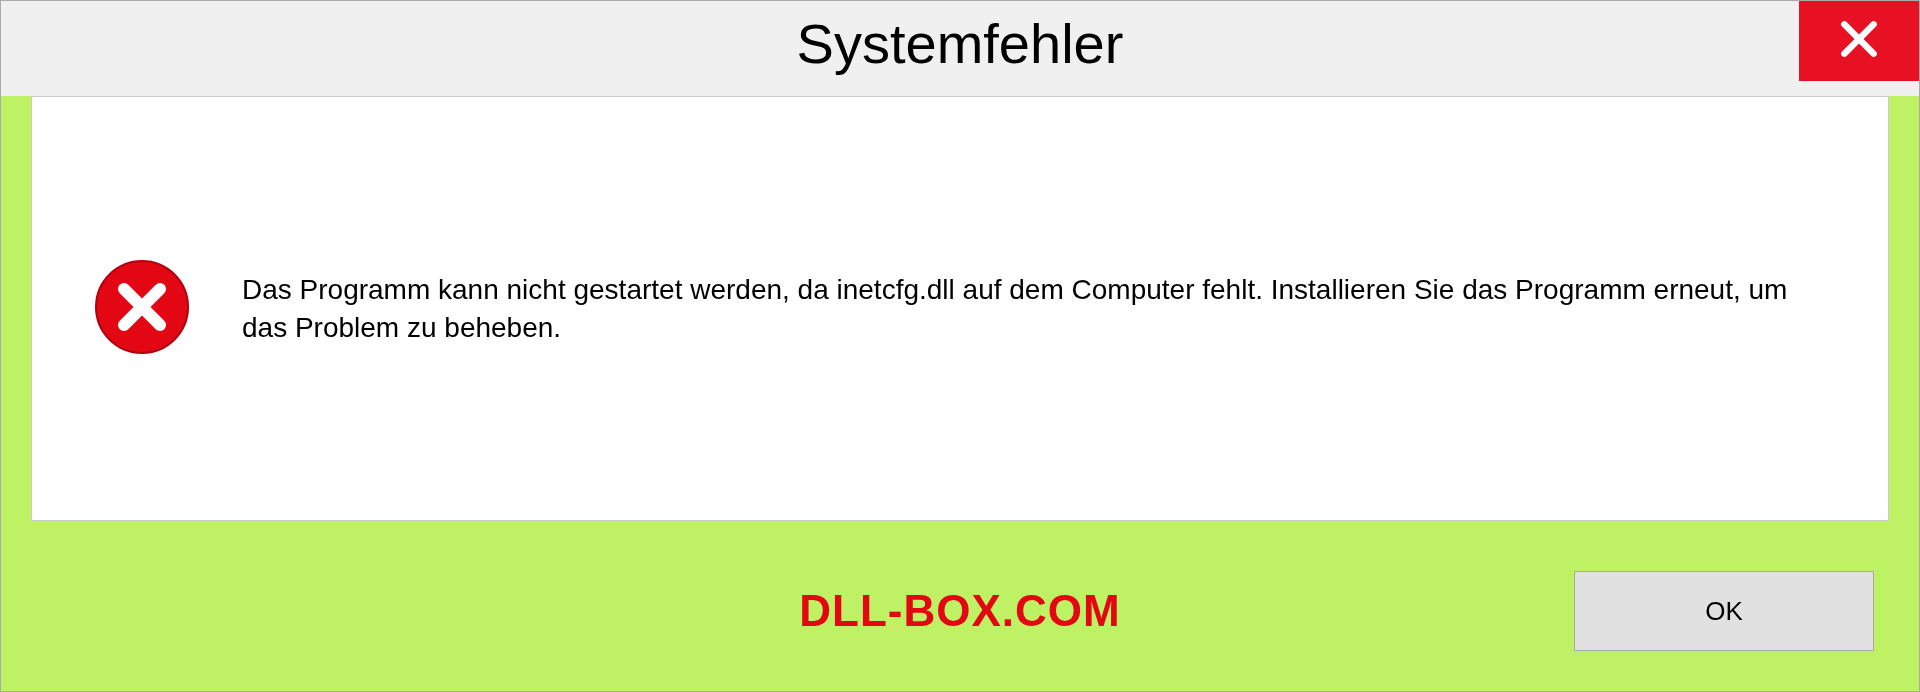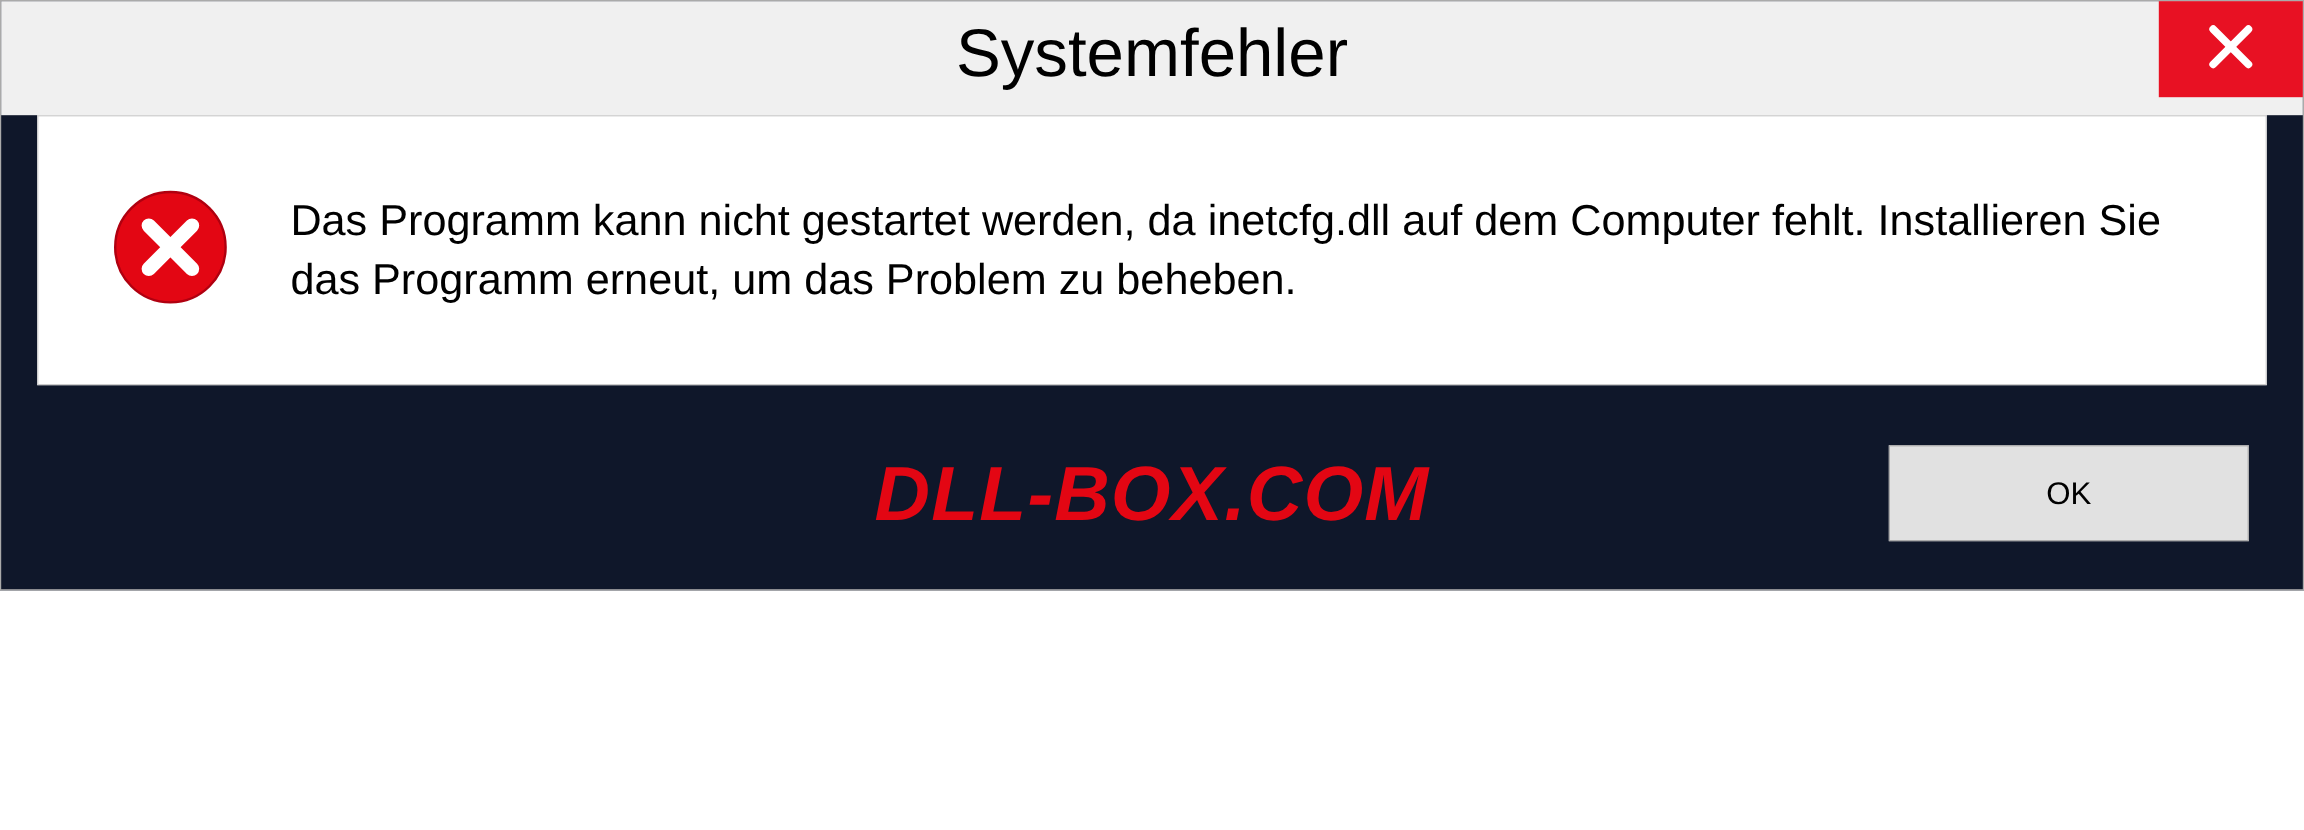--- a/index.html
+++ b/index.html
@@ -9,22 +9,22 @@
     }
     body {
       font-family: "Segoe UI", Tahoma, Arial, sans-serif;
       background: #fff;
       width: 1920px;
       height: 692px;
       overflow: hidden;
     }
     .dialog {
       width: 1920px;
-      height: 492px;
-      background: #0f172a;
+      height: 692px;
+      background: #bef264;
       border: 1px solid #aaa;
       display: flex;
       flex-direction: column;
     }
     .titlebar {
       height: 95px;
       display: flex;
       align-items: flex-start;
       justify-content: center;
       position: relative;
@@ -63,43 +63,42 @@
     }
     .error-icon {
       flex-shrink: 0;
       margin-right: 50px;
     }
     .error-icon svg {
       width: 100px;
       height: 100px;
     }
     .message {
-      font-size: 36px;
+      font-size: 28px;
       line-height: 1.35;
       color: #000;
       font-weight: 400;
     }
     .footer {
       height: 140px;
       display: flex;
       align-items: center;
       justify-content: flex-end;
       padding: 0 45px 20px 45px;
       position: relative;
     }
     .watermark {
       position: absolute;
       left: 50%;
       transform: translateX(-50%);
-      font-size: 64px;
+      font-size: 44px;
       font-weight: 900;
       font-family: Arial, sans-serif;
       color: #e30613;
       letter-spacing: 1px;
-      font-style: italic;
     }
     .ok-btn {
       width: 300px;
       height: 80px;
       background: #e1e1e1;
       border: 1px solid #aaa;
       font-size: 26px;
       color: #000;
       display: flex;
       align-items: center;

